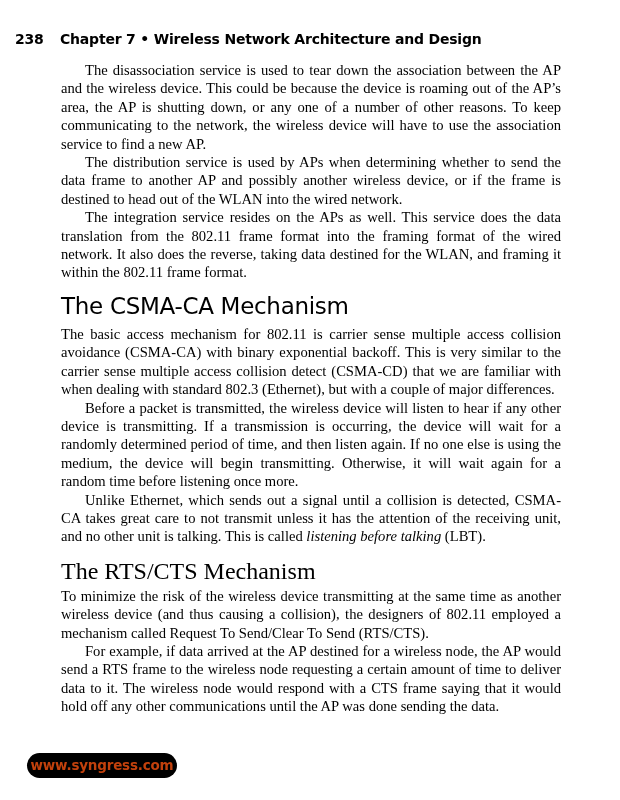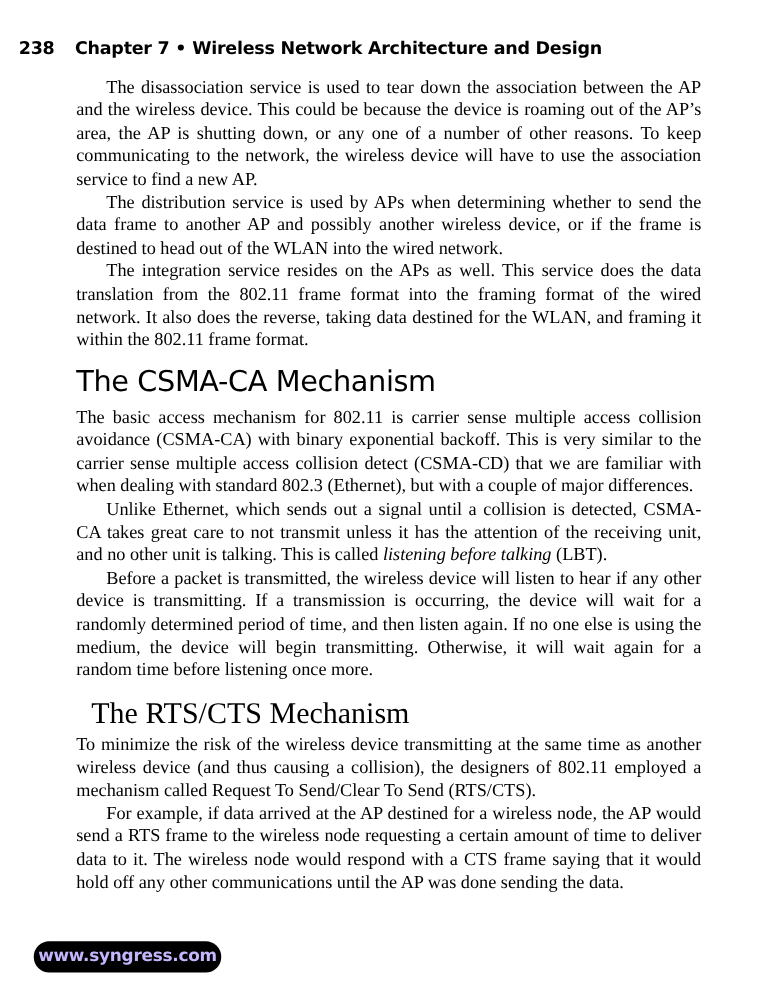--- a/index.html
+++ b/index.html
@@ -16,49 +16,49 @@
   }
   .content p { margin: 0; text-align: justify; text-align-last: left; }
   .content p.indent { text-indent: 24px; }
   .content p.last-para { margin-bottom: 0; }
   h2.sans-heading {
     font-family: "DejaVu Sans", sans-serif; font-weight: normal; font-size: 23px;
     margin: 11px 0 6px 0; line-height: 26px; letter-spacing: -0.3px;
   }
   h2.serif-heading {
     font-family: "Liberation Serif", serif; font-weight: normal; font-size: 24px;
-    margin: 12px 0 3px 12px; line-height: 26px;
+    margin: 12px 0 3px 0; line-height: 26px;
   }
   em { font-style: italic; }
   .footer-pill {
     position: absolute; left: 27px; top: 753px; width: 150px; height: 25px;
     background: #000; border-radius: 13px;
-    color: #c4b5fd; font-family: "DejaVu Sans", sans-serif; font-weight: bold;
+    color: #c2410c; font-family: "DejaVu Sans", sans-serif; font-weight: bold;
     font-size: 13.5px; line-height: 25px; text-align: center; letter-spacing: -0.2px;
   }
 </style>
 </head>
 <body>
 
 <div class="running-head">
   <span class="page-num">238</span><span>Chapter 7 • Wireless Network Architecture and Design</span>
 </div>
 
 <div class="content">
   <section>
     <p class="indent">The disassociation service is used to tear down the association between the AP and the wireless device. This could be because the device is roaming out of the AP’s area, the AP is shutting down, or any one of a number of other reasons. To keep communicating to the network, the wireless device will have to use the association service to find a new AP.</p>
     <p class="indent">The distribution service is used by APs when determining whether to send the data frame to another AP and possibly another wireless device, or if the frame is destined to head out of the WLAN into the wired network.</p>
     <p class="indent">The integration service resides on the APs as well. This service does the data translation from the 802.11 frame format into the framing format of the wired network. It also does the reverse, taking data destined for the WLAN, and framing it within the 802.11 frame format.</p>
   </section>
 
   <section>
     <h2 class="sans-heading">The CSMA-CA Mechanism</h2>
     <p>The basic access mechanism for 802.11 is carrier sense multiple access collision avoidance (CSMA-CA) with binary exponential backoff. This is very similar to the carrier sense multiple access collision detect (CSMA-CD) that we are familiar with when dealing with standard 802.3 (Ethernet), but with a couple of major differences.</p>
+    <p class="indent">Before a packet is transmitted, the wireless device will listen to hear if any other device is transmitting. If a transmission is occurring, the device will wait for a randomly determined period of time, and then listen again. If no one else is using the medium, the device will begin transmitting. Otherwise, it will wait again for a random time before listening once more.</p>
     <p class="indent"><span>Unlike Ethernet, which sends out a signal until a collision is detected, CSMA-CA takes great care to not transmit unless it has the attention of the receiving unit, and no other unit is talking. This is called </span><em>listening before talking</em><span> (LBT).</span></p>
-    <p class="indent">Before a packet is transmitted, the wireless device will listen to hear if any other device is transmitting. If a transmission is occurring, the device will wait for a randomly determined period of time, and then listen again. If no one else is using the medium, the device will begin transmitting. Otherwise, it will wait again for a random time before listening once more.</p>
   </section>
 
   <section>
     <h2 class="serif-heading">The RTS/CTS Mechanism</h2>
     <p>To minimize the risk of the wireless device transmitting at the same time as another wireless device (and thus causing a collision), the designers of 802.11 employed a mechanism called Request To Send/Clear To Send (RTS/CTS).</p>
     <p class="indent last-para">For example, if data arrived at the AP destined for a wireless node, the AP would send a RTS frame to the wireless node requesting a certain amount of time to deliver data to it. The wireless node would respond with a CTS frame saying that it would hold off any other communications until the AP was done sending the data.</p>
   </section>
 </div>
 
 <div class="footer-pill">www.syngress.com</div>

